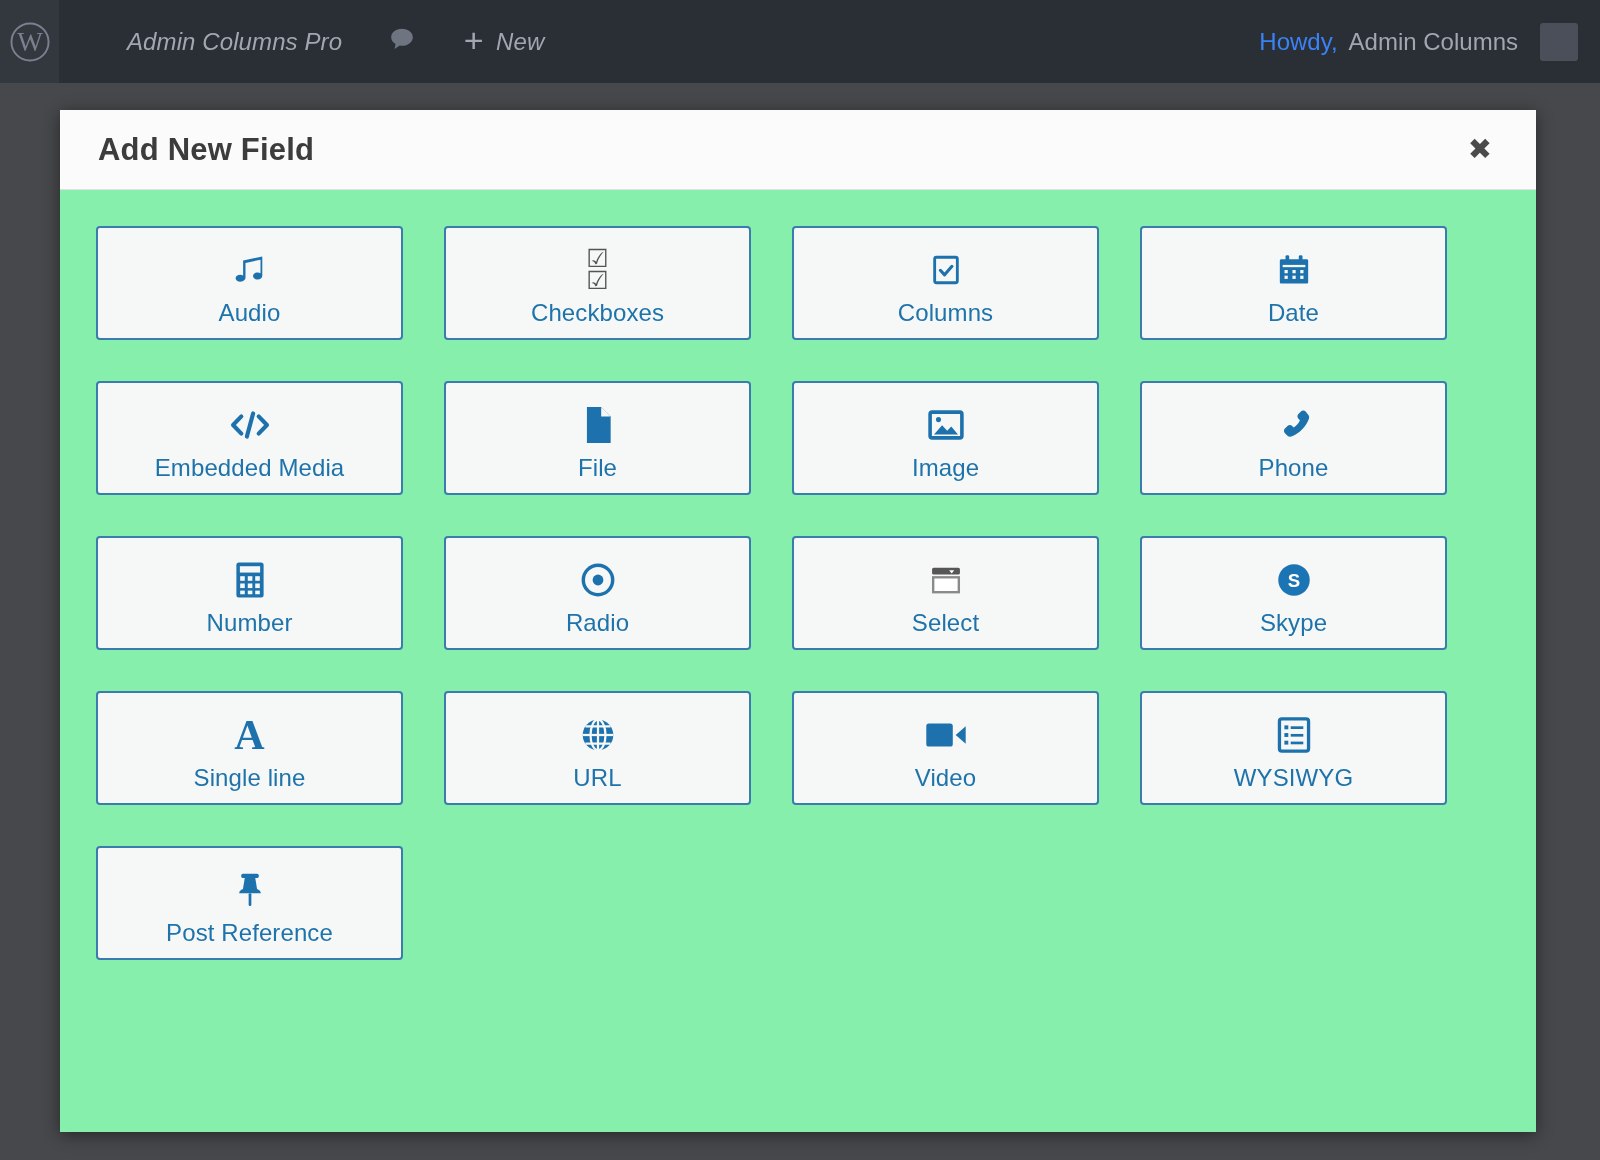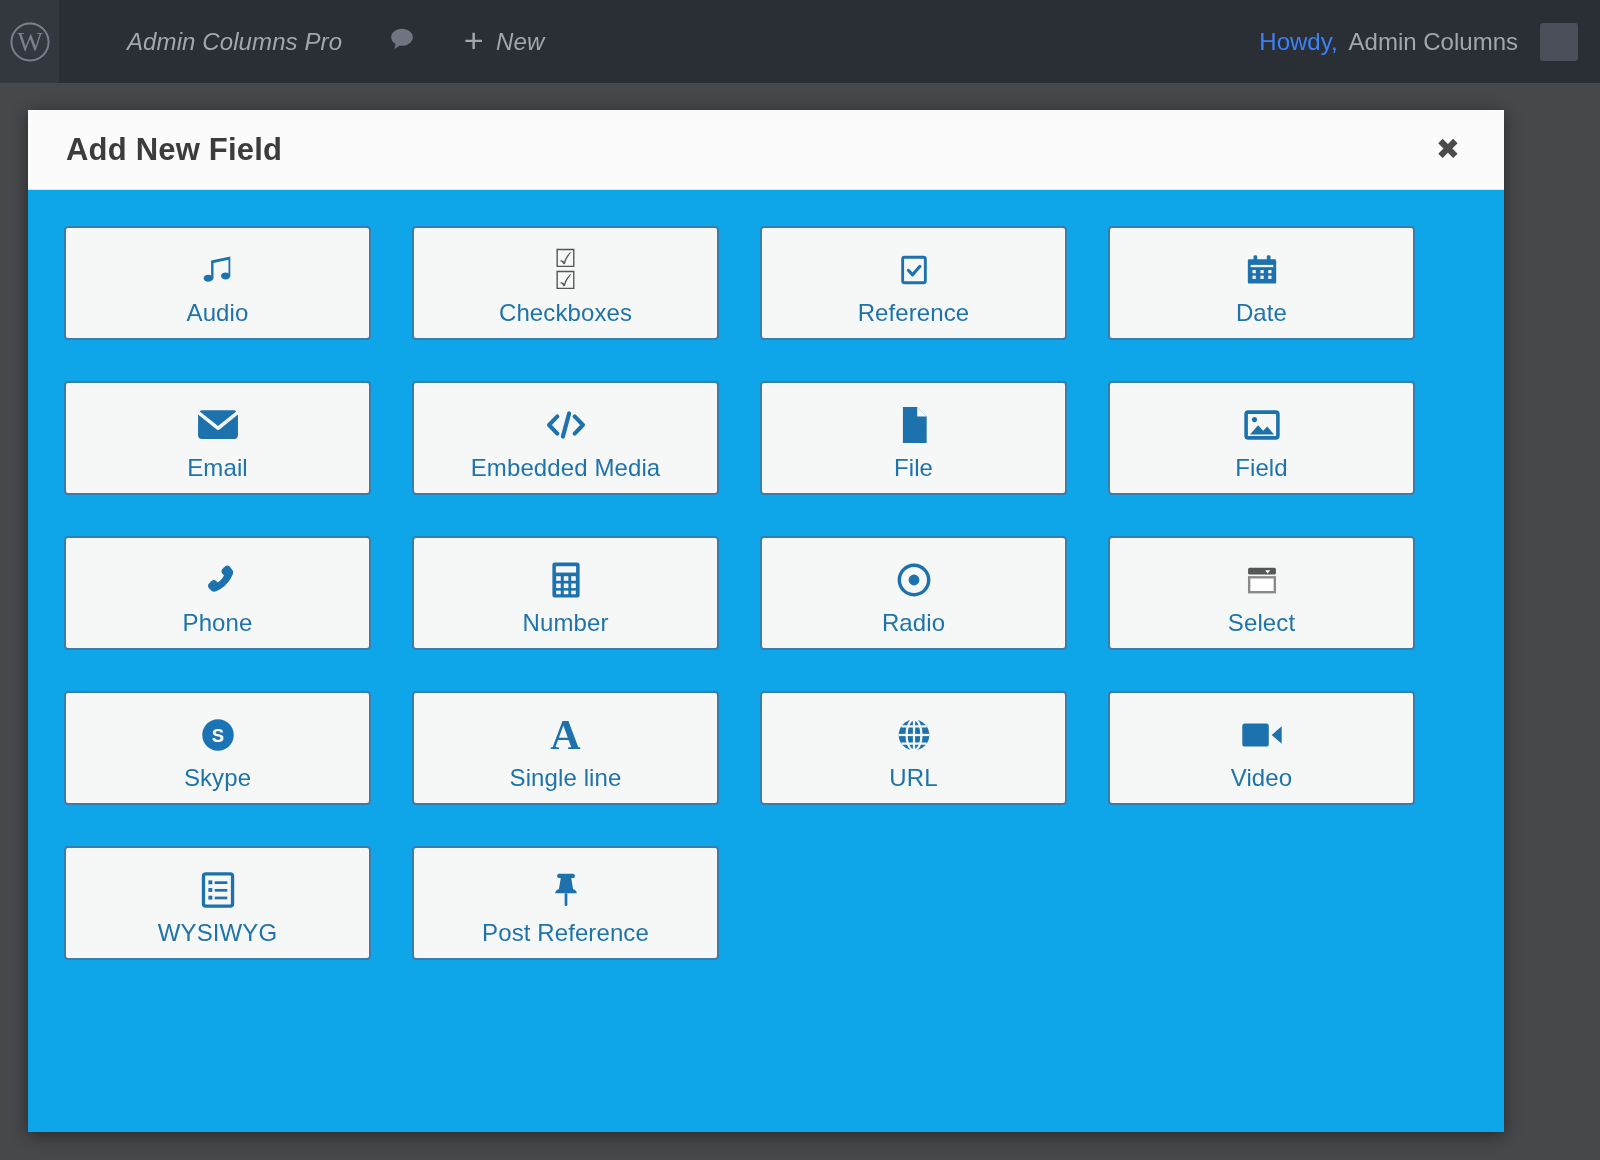--- a/index.html
+++ b/index.html
@@ -49,23 +49,23 @@
     margin-right: 22px;
   }
   .plus-glyph {
     font-size: 34px; font-weight: 300; line-height: 1;
     color: #a2a6af; position: relative; top: -2px;
   }
 
   
   #modal {
     position: absolute;
-    left: 28px; top: 110px;
+    left: 60px; top: 110px;
     width: 1476px; height: 1022px;
-    background: #0ea5e9;
+    background: #86efac;
     box-shadow: 0 3px 16px rgba(0,0,0,.45);
   }
   #modal-header {
     height: 80px;
     background: #fbfbfb;
     border-bottom: 1px solid #e2e2e2;
     display: flex; align-items: center;
     padding: 0 36px 0 38px;
   }
   #modal-title {
@@ -196,21 +196,21 @@
         <span class="field-label">Checkboxes</span>
       </div>
 
       <div class="field-card">
         <span class="field-icon">
           <svg width="34" height="36" viewBox="0 0 24 24" fill="none" stroke="#1d72ad" stroke-width="2">
             <rect x="4" y="3" width="16" height="18" rx="1.2"></rect>
             <path d="M8 12.2l3 3.2 5.2-6" stroke-width="2.2" stroke-linecap="round" stroke-linejoin="round"></path>
           </svg>
         </span>
-        <span class="field-label">Reference</span>
+        <span class="field-label">Columns</span>
       </div>
 
 
       <div class="field-card">
         <span class="field-icon">
           <svg width="34" height="36" viewBox="0 0 24 24" fill="#1d72ad">
             <rect x="6" y="1.5" width="2.6" height="4" rx="1"></rect>
             <rect x="15.4" y="1.5" width="2.6" height="4" rx="1"></rect>
             <path d="M3 4.4h18c.6 0 1 .5 1 1v15.2c0 .6-.4 1-1 1H3c-.6 0-1-.4-1-1V5.4c0-.5.4-1 1-1z"></path>
             <g fill="#f6f7f7">
@@ -220,29 +220,20 @@
               <rect x="16.4" y="12" width="2.3" height="2.3"></rect>
               <rect x="5.3" y="16" width="2.3" height="2.3"></rect>
               <rect x="10.9" y="16" width="2.3" height="2.3"></rect>
               <rect x="16.4" y="16" width="2.3" height="2.3"></rect>
             </g>
           </svg>
         </span>
         <span class="field-label">Date</span>
       </div>
 
-      <div class="field-card">
-        <span class="field-icon">
-          <svg width="42" height="34" viewBox="0 0 24 18" fill="#1d72ad">
-            <path d="M1.6 1.3A1.5 1.5 0 013 .6h18a1.5 1.5 0 011.4.7L12 9.6 1.6 1.3z"></path>
-            <path d="M.6 3v12c0 1.1.9 2 2 2h18.8c1.1 0 2-.9 2-2V3l-10.6 8.6a1.2 1.2 0 01-1.5 0L.6 3z"></path>
-          </svg>
-        </span>
-        <span class="field-label">Email</span>
-      </div>
 
       <div class="field-card">
         <span class="field-icon">
           <svg width="44" height="34" viewBox="0 0 28 20" fill="none" stroke="#1d72ad" stroke-width="2.6" stroke-linecap="round" stroke-linejoin="round">
             <path d="M8.5 4.5L3.2 10l5.3 5.5"></path>
             <path d="M19.5 4.5L24.8 10l-5.3 5.5"></path>
             <path d="M16 2.6L12 17.4"></path>
           </svg>
         </span>
         <span class="field-label">Embedded Media</span>
@@ -259,21 +250,21 @@
       </div>
 
       <div class="field-card">
         <span class="field-icon">
           <svg width="36" height="32" viewBox="0 0 24 20" fill="none">
             <rect x="1.4" y="1.4" width="21.2" height="17.2" rx="1.4" stroke="#1d72ad" stroke-width="2.4"></rect>
             <circle cx="7" cy="6.4" r="1.7" fill="#1d72ad"></circle>
             <path d="M4 16.3l5.4-6.2 3.4 3.8 2.7-2.9 4.5 5.3z" fill="#1d72ad"></path>
           </svg>
         </span>
-        <span class="field-label">Field</span>
+        <span class="field-label">Image</span>
       </div>
 
       <div class="field-card">
         <span class="field-icon">
           <svg width="34" height="38" viewBox="0 0 24 24" fill="#1d72ad">
             <path d="M20.2 2.4c-.9-.9-2.4-.9-3.3 0l-1.8 1.8c-.9.9-.9 2.4 0 3.3l1.1 1.1c-.9 2.1-2.4 3.9-4.4 5.2l-1.1-1.1c-.9-.9-2.4-.9-3.3 0l-1.8 1.8c-.9.9-.9 2.4 0 3.3l1.6 1.6c.9.9 2.2 1.1 3.4.6 5.5-2.3 9.8-6.7 11.9-12.2.4-1.1.2-2.4-.6-3.2l-1.7-2.2z"></path>
           </svg>
         </span>
         <span class="field-label">Phone</span>
       </div>

